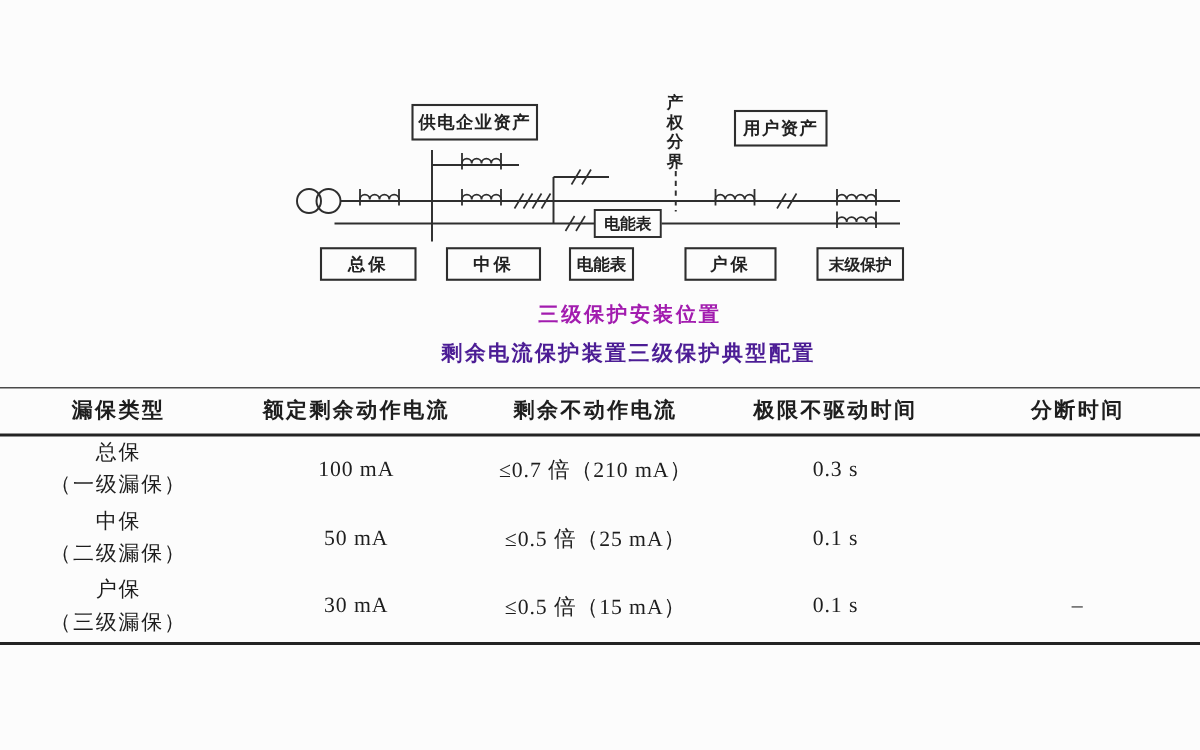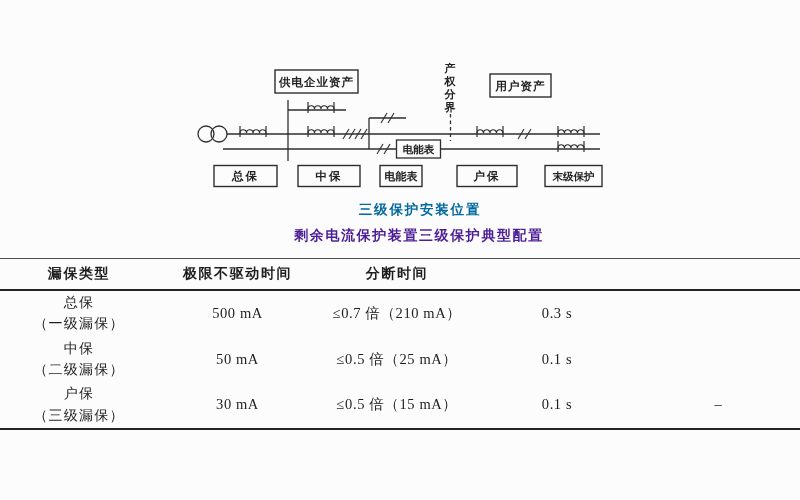--- a/index.html
+++ b/index.html
@@ -7,21 +7,21 @@
     width:800px;height:500px;position:relative;overflow:hidden;
     background:#fcfcfc;
     font-family:"Liberation Serif","DejaVu Serif",serif;
     color:#1f1f1f;
   }
   .page{position:absolute;inset:0;}
   svg text{font-family:"Liberation Serif","DejaVu Serif",serif;fill:#222;}
   .diagram-svg{position:absolute;top:0;left:0;}
   .caption{
     position:absolute;top:201px;left:420px;transform:translateX(-50%);
-    font-size:13.5px;font-weight:600;letter-spacing:1.8px;white-space:nowrap;color:#0369a1;
+    font-size:13.5px;font-weight:600;letter-spacing:1.8px;white-space:nowrap;color:#a21caf;
   }
   .tbl-title{
     position:absolute;top:227px;left:419px;transform:translateX(-50%);
     font-size:14px;font-weight:600;letter-spacing:1.6px;white-space:nowrap;color:#4c1d95;
   }
   .tbl{
     position:absolute;top:258px;left:0;width:800px;
     border-top:1.5px solid #4a4a4a;
     border-bottom:2.5px solid #242424;
     font-size:14px;color:#1e1e1e;
@@ -165,30 +165,32 @@
     </g>
   </svg>
 
   <div class="caption">三级保护安装位置</div>
 
   <div class="tbl-title">剩余电流保护装置三级保护典型配置</div>
 
   <div class="tbl">
     <div class="tbl-header">
       <div>漏保类型</div>
+      <div>额定剩余动作电流</div>
+      <div>剩余不动作电流</div>
       <div>极限不驱动时间</div>
       <div>分断时间</div>
     </div>
 
     <div class="tbl-row">
       <div class="cell-type">
         <div>总保</div>
         <div>（一级漏保）</div>
       </div>
-      <div class="cell-val">500 mA</div>
+      <div class="cell-val">100 mA</div>
       <div class="cell-val">≤0.7 倍（210 mA）</div>
       <div class="cell-val">0.3 s</div>
     </div>
 
     <div class="tbl-row">
       <div class="cell-type">
         <div>中保</div>
         <div>（二级漏保）</div>
       </div>
       <div class="cell-val">50 mA</div>

